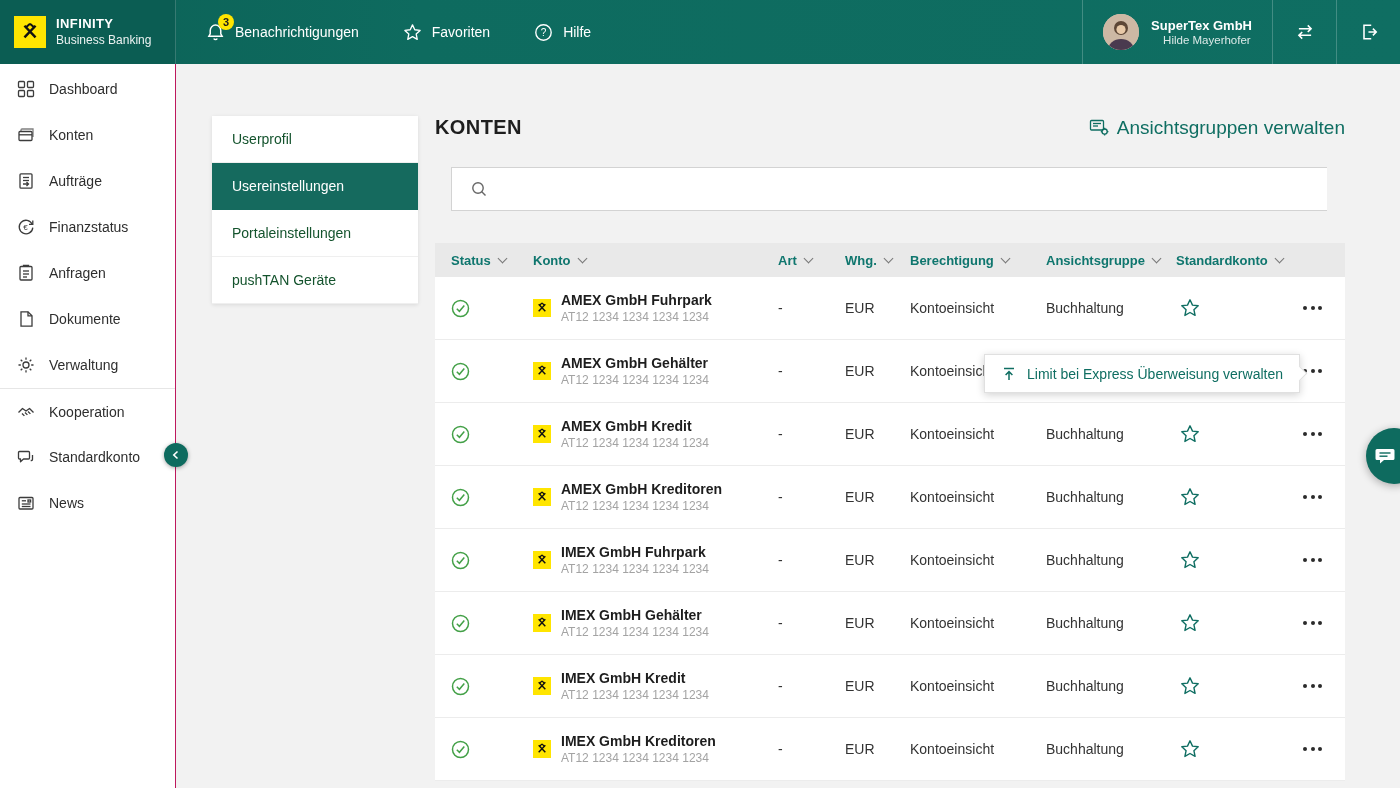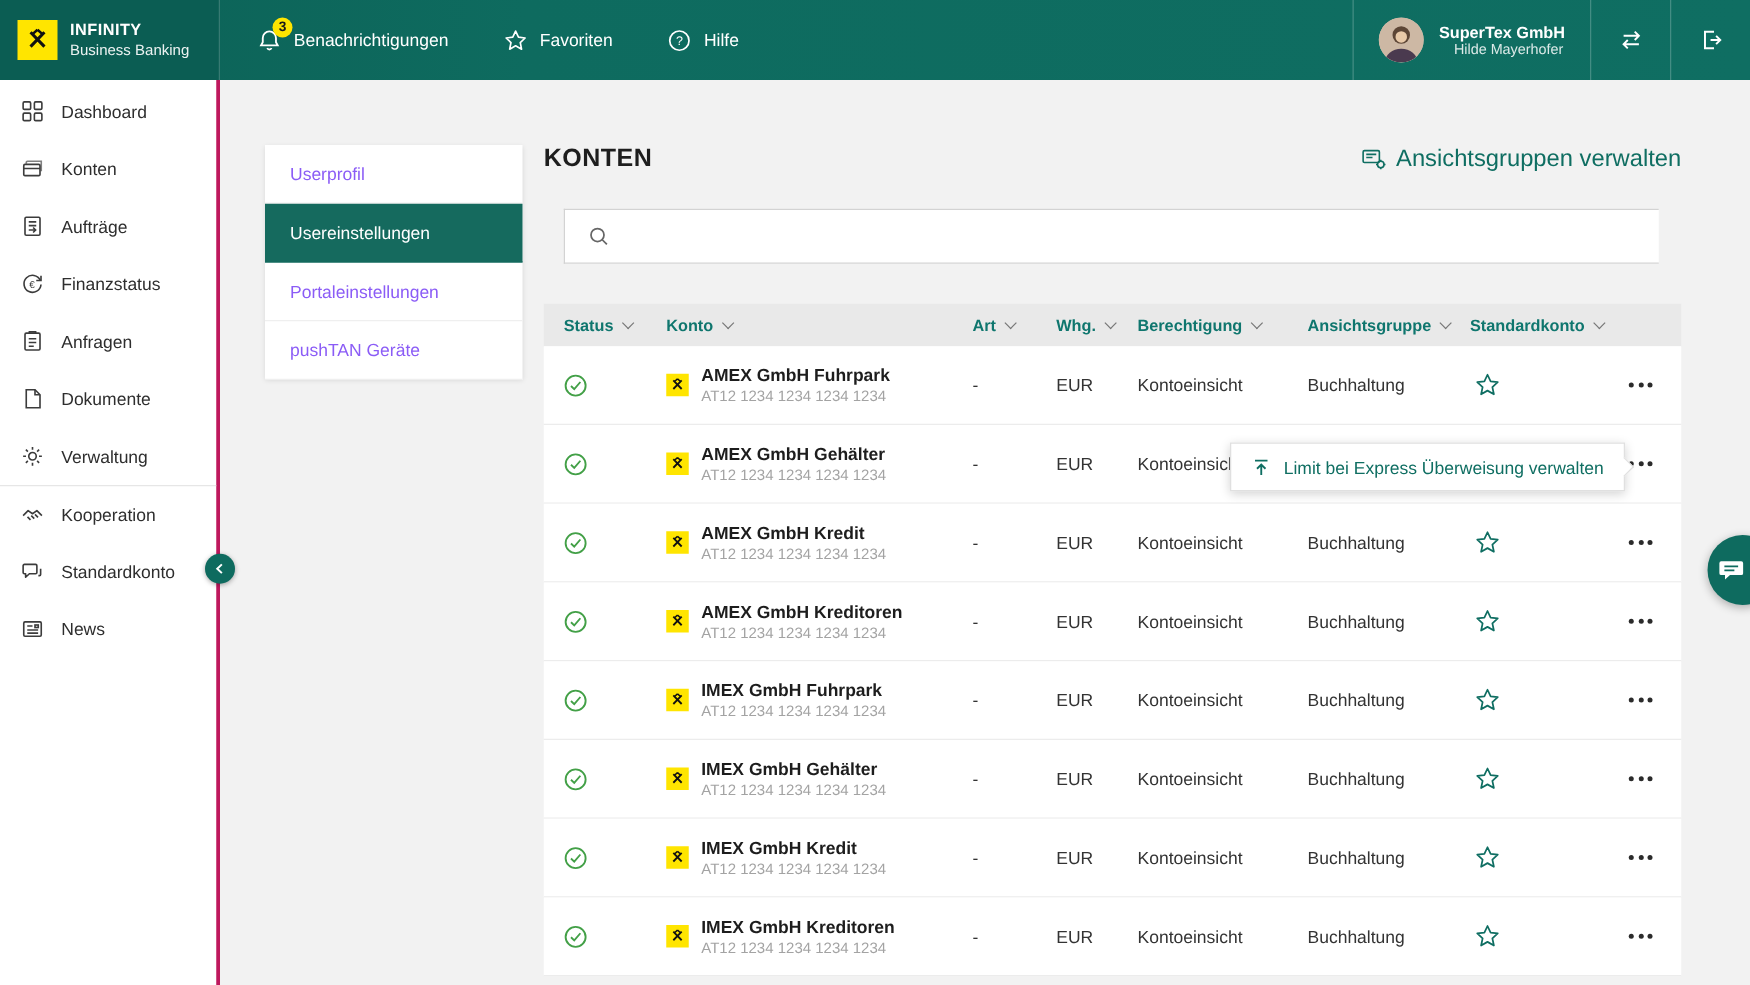--- a/index.html
+++ b/index.html
@@ -54,21 +54,21 @@
   .user-name { font-size:11.5px; opacity:.85; margin-top:1px;margin-left:12px; }
   .topbar-btn {
     width:64px; display:flex; align-items:center; justify-content:center;
     border-left:1px solid rgba(255,255,255,.22); cursor:pointer;
   }
 
   
   .shell { display:flex; height:724px; }
 
   .sidebar {
-    width:176px; background:#fff; border-right:3px solid #be185d;
+    width:176px; background:#fff; border-right:1px solid #be185d;
     padding-top:2px; flex:0 0 auto;
   }
   .side-item {
     height:46px; display:flex; align-items:center; gap:14px;
     padding-left:17px; font-size:14px; color:#2e2e2e; cursor:pointer;
   }
   .side-item.with-divider { border-top:1px solid #e6e6e6; }
   .side-icon { width:18px; height:18px; flex:0 0 auto; display:flex; }
 
   .collapse-btn {
@@ -83,21 +83,21 @@
   .main {
     flex:1; padding:52px 55px 0 36px; display:flex; align-items:flex-start;
     position:relative; background:#f2f2f2;
   }
   .submenu {
     width:206px; background:#fff; flex:0 0 auto;
     box-shadow:0 1px 4px rgba(0,0,0,.10);
   }
   .submenu-item {
     height:47px; display:flex; align-items:center; padding-left:20px;
-    font-size:14px; color:#8b5cf6; border-bottom:1px solid #efefef; cursor:pointer;
+    font-size:14px; color:#14532d; border-bottom:1px solid #efefef; cursor:pointer;
   }
   .submenu-item.is-active { background:#156a5e; color:#fff; border-bottom-color:#156a5e; }
 
   .content { flex:1; margin-left:17px; position:relative; }
   .content-header { display:flex; justify-content:space-between; align-items:center; margin-bottom:28px; }
   .page-title { font-size:20px; font-weight:bold; letter-spacing:.4px; color:#1e1e1e; }
   .manage-link {
     display:flex; align-items:center; gap:7px; color:#0f6e62;
     font-size:19px; cursor:pointer;
   }

